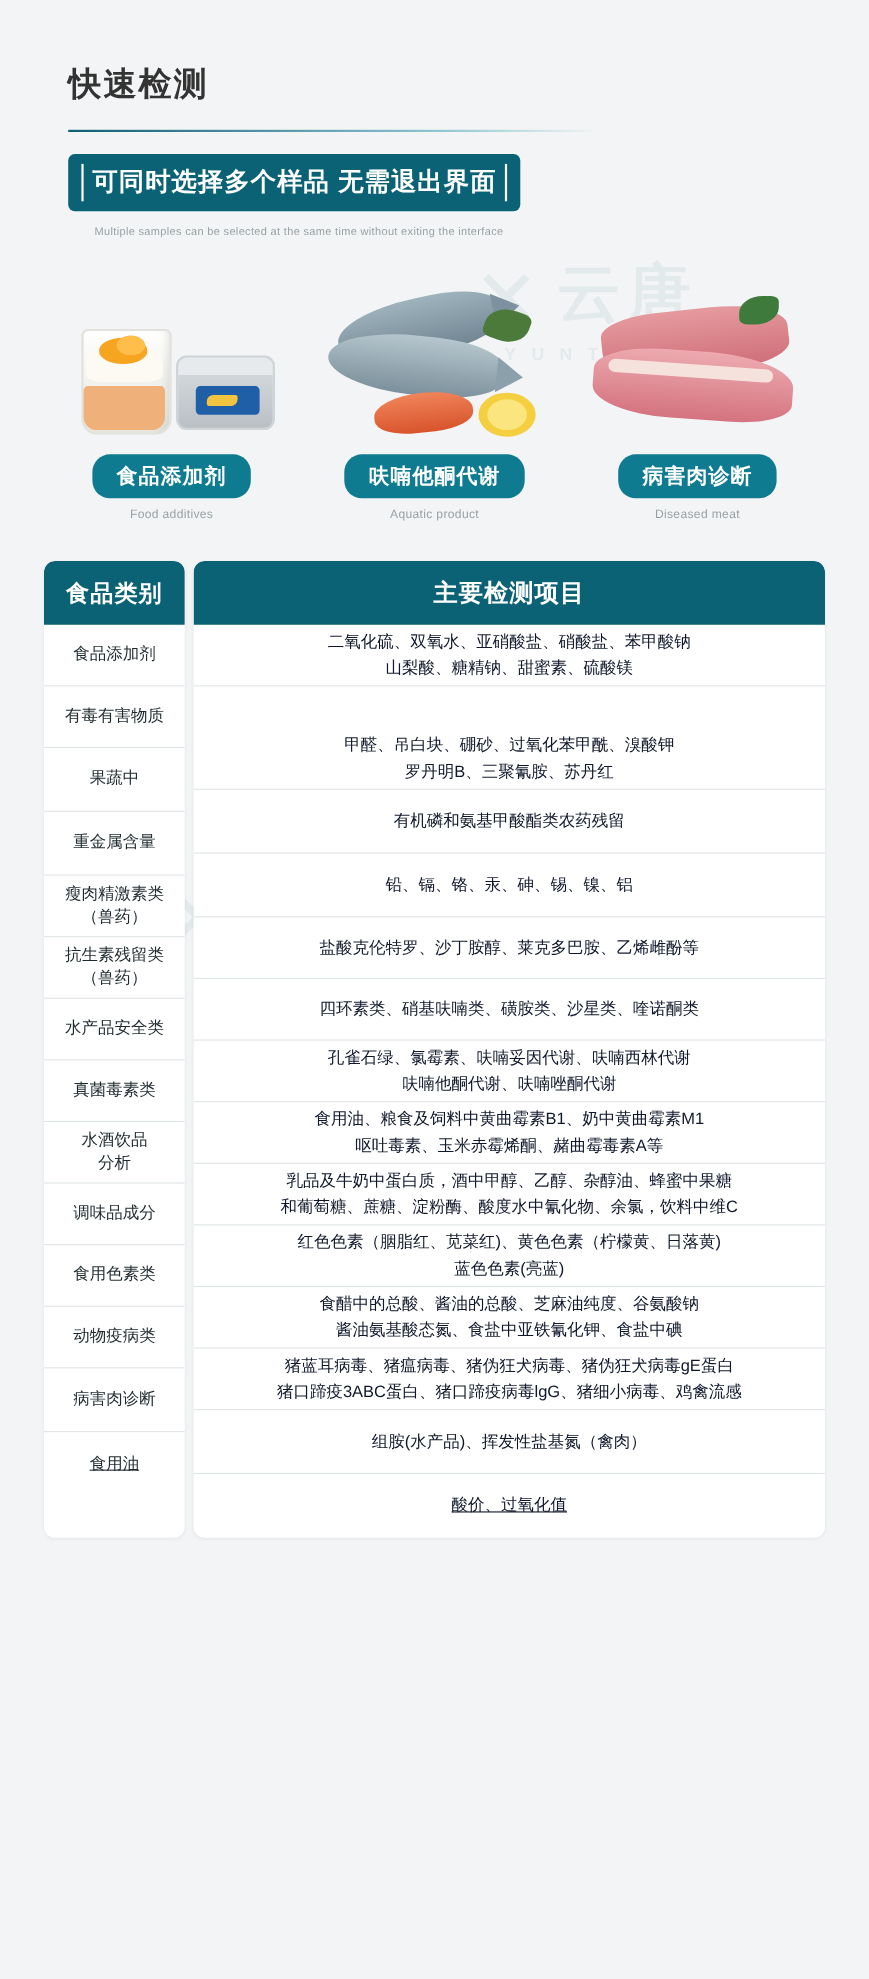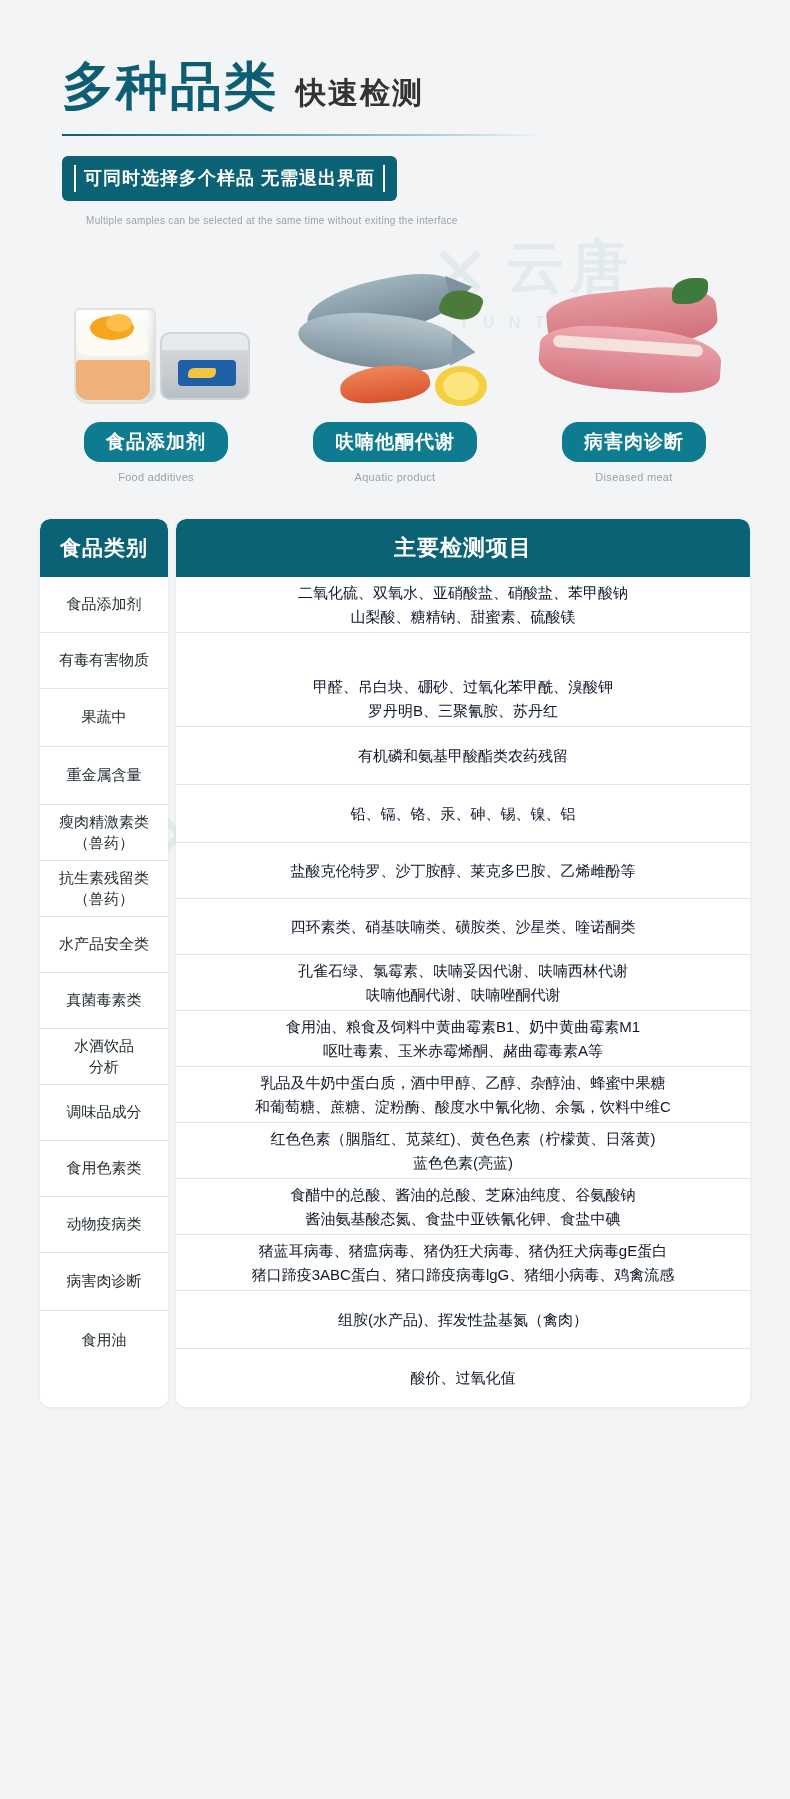--- a/index.html
+++ b/index.html
@@ -56,21 +56,21 @@
   }
 
   .badge-row {
     margin-top: 20px;
     margin-left: 0;
   }
   .badge {
     display: inline-block;
     background: #0b6274;
     color: #ffffff;
-    font-size: 18px;
+    font-size: 23px;
     font-weight: bold;
     letter-spacing: 1px;
     padding: 10px 22px 11px 22px;
     border-radius: 6px;
     position: relative;
   }
   .badge::before,
   .badge::after {
     content: "";
     position: absolute;
@@ -342,21 +342,21 @@
     font-size: 15px;
     color: #1f2a2e;
     line-height: 1.35;
   }
   .item-cell {
     font-size: 15px;
     color: #0f172a;
     line-height: 1.55;
     padding: 6px 14px;
   }
-  .cat-cell:last-child, .item-cell:last-child { border-bottom: none; }
+  .cat-cell:last-child, .item-cell:last-child { border-bottom: none; text-decoration: underline; }
   .cell-line { display: block; }
 </style>
 </head>
 <body>
 
 <div class="page">
 
   <div class="watermark wm-1">
     <div class="wm-text">
       <span class="wm-logo">✕</span><span>云唐</span>
@@ -365,21 +365,20 @@
   </div>
   <div class="watermark wm-2">
     <div class="wm-text">
       <span class="wm-logo">✕</span><span>云唐</span>
     </div>
     <div class="wm-sub">YUNTANG</div>
   </div>
 
   <div class="header">
     <div class="title-row">
-      <div class="title-main">多种品类</div>
       <div class="title-sub">快速检测</div>
     </div>
     <div class="title-underline"></div>
     <div class="badge-row">
       <div class="badge">可同时选择多个样品 无需退出界面</div>
     </div>
     <div class="eng-caption">Multiple samples can be selected at the same time without exiting the interface</div>
   </div>
 
   <div class="cards">

